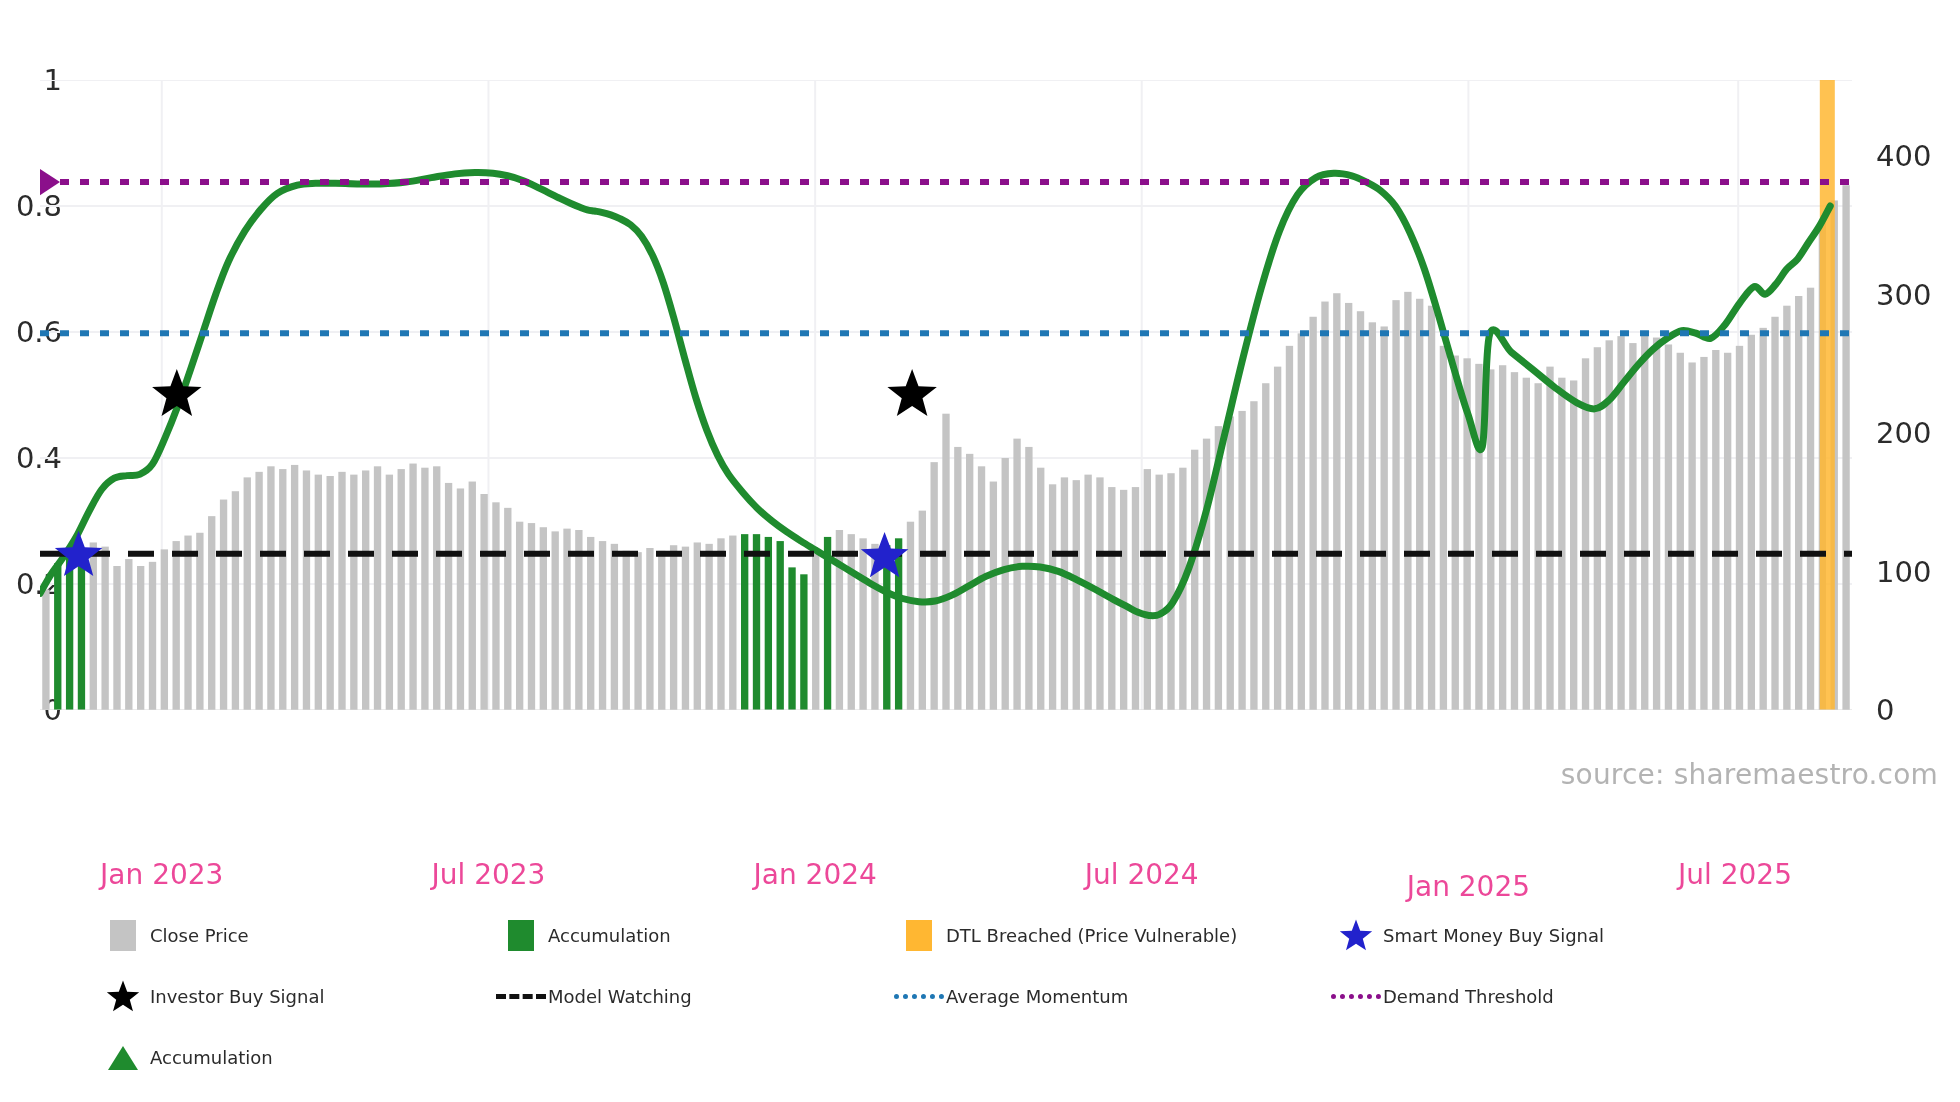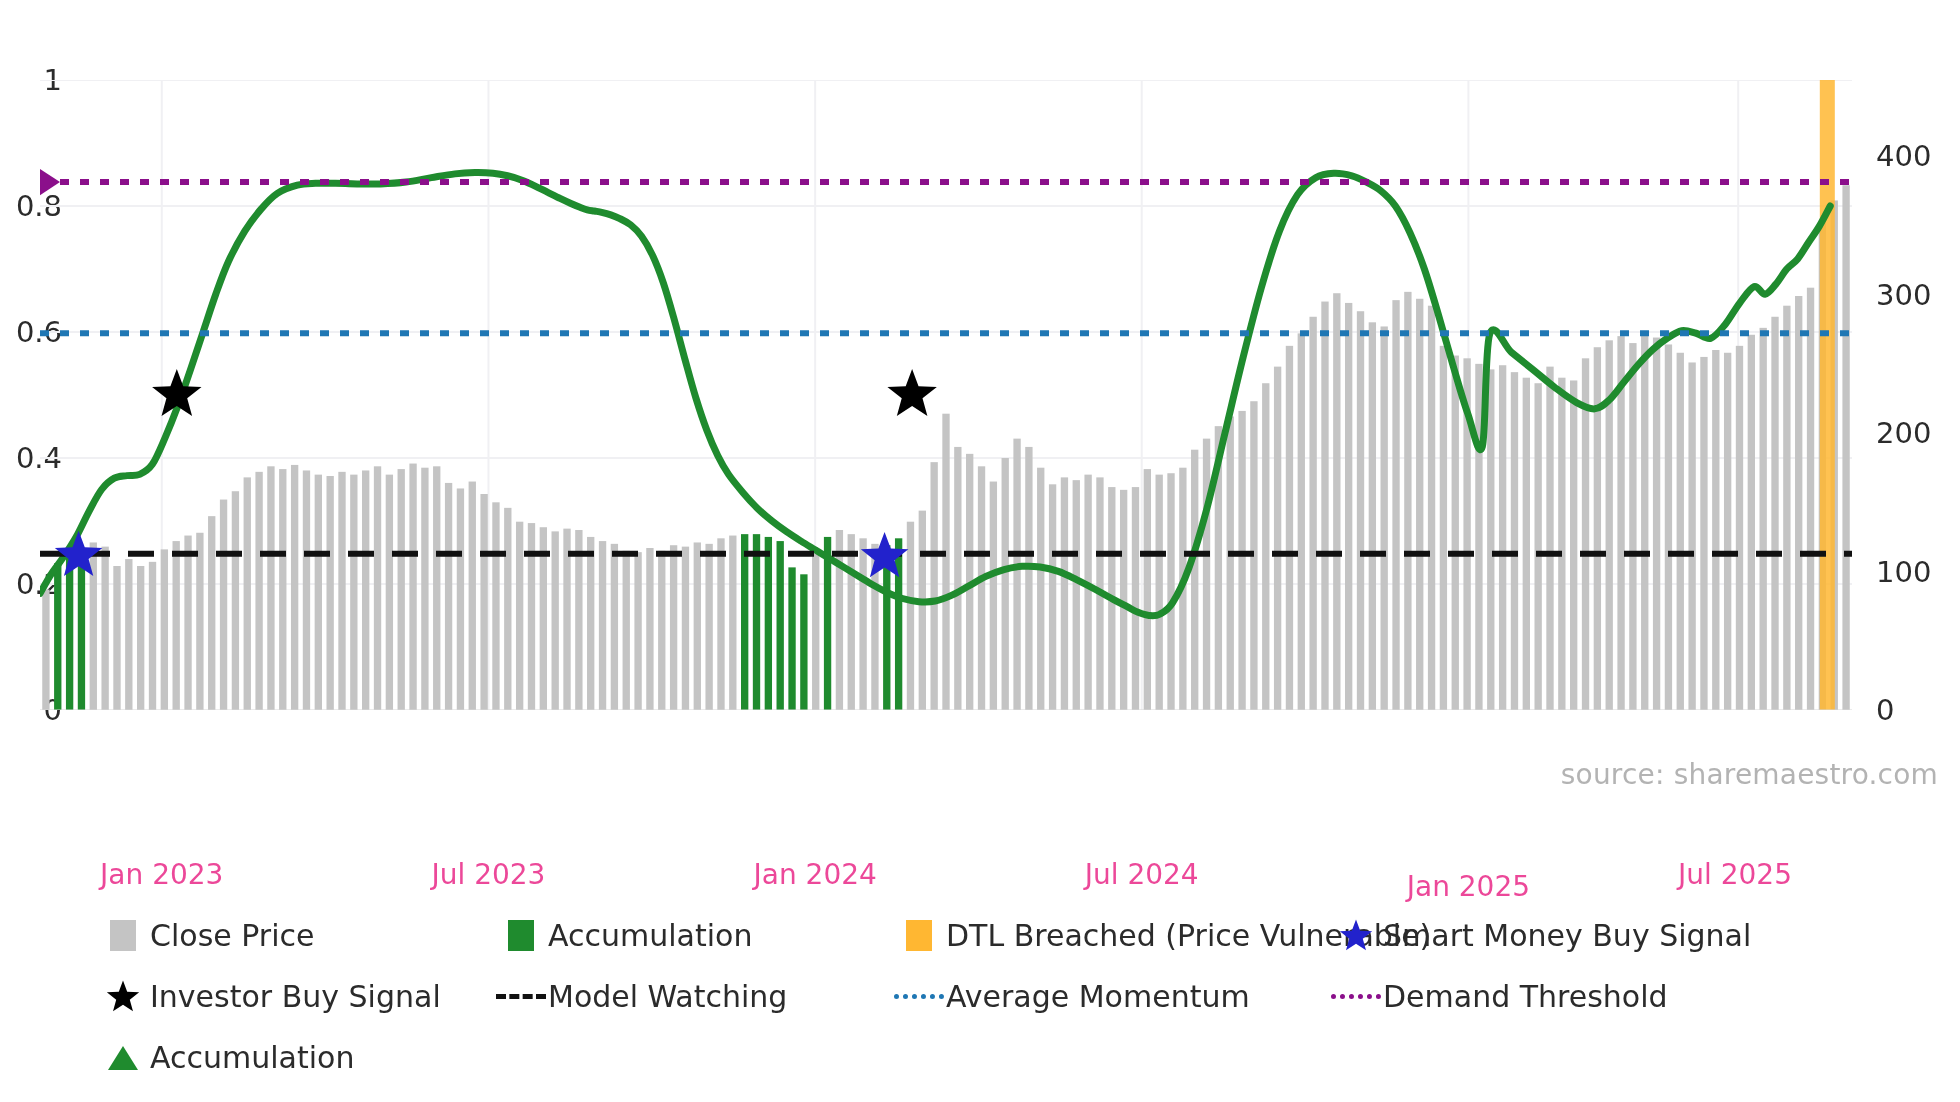--- a/index.html
+++ b/index.html
@@ -65,21 +65,21 @@
   .leg-sym {
     width: 54px;
     height: 31px;
     flex: 0 0 54px;
     position: relative;
     display: flex;
     align-items: center;
     justify-content: center;
   }
   .leg-txt {
-    font-size: 30px;
+    font-size: 18px;
     color: #2b2b2b;
     white-space: nowrap;
     line-height: 31px;
   }
   .sq { width: 26px; height: 31px; }
   .sq.grey { background: #c4c4c4; }
   .sq.green { background: #1f8b2e; }
   .sq.orange { background: #ffb732; }
   .dashline {
     width: 50px; height: 0;

